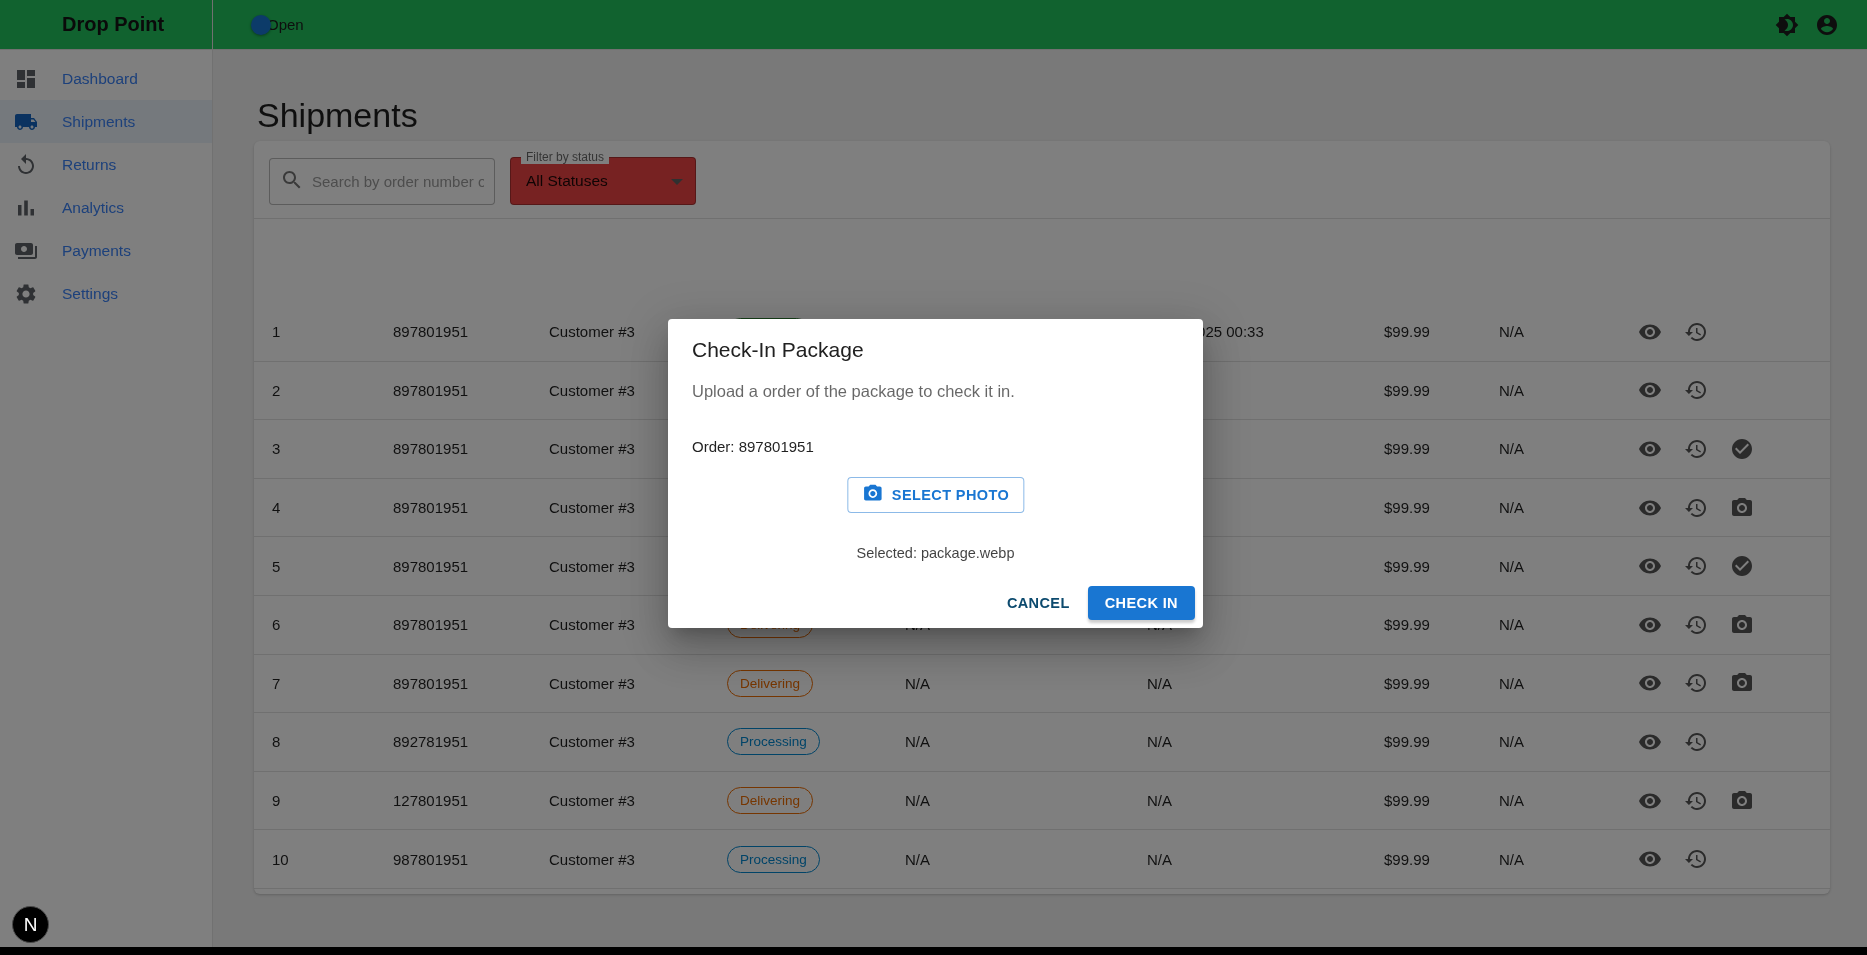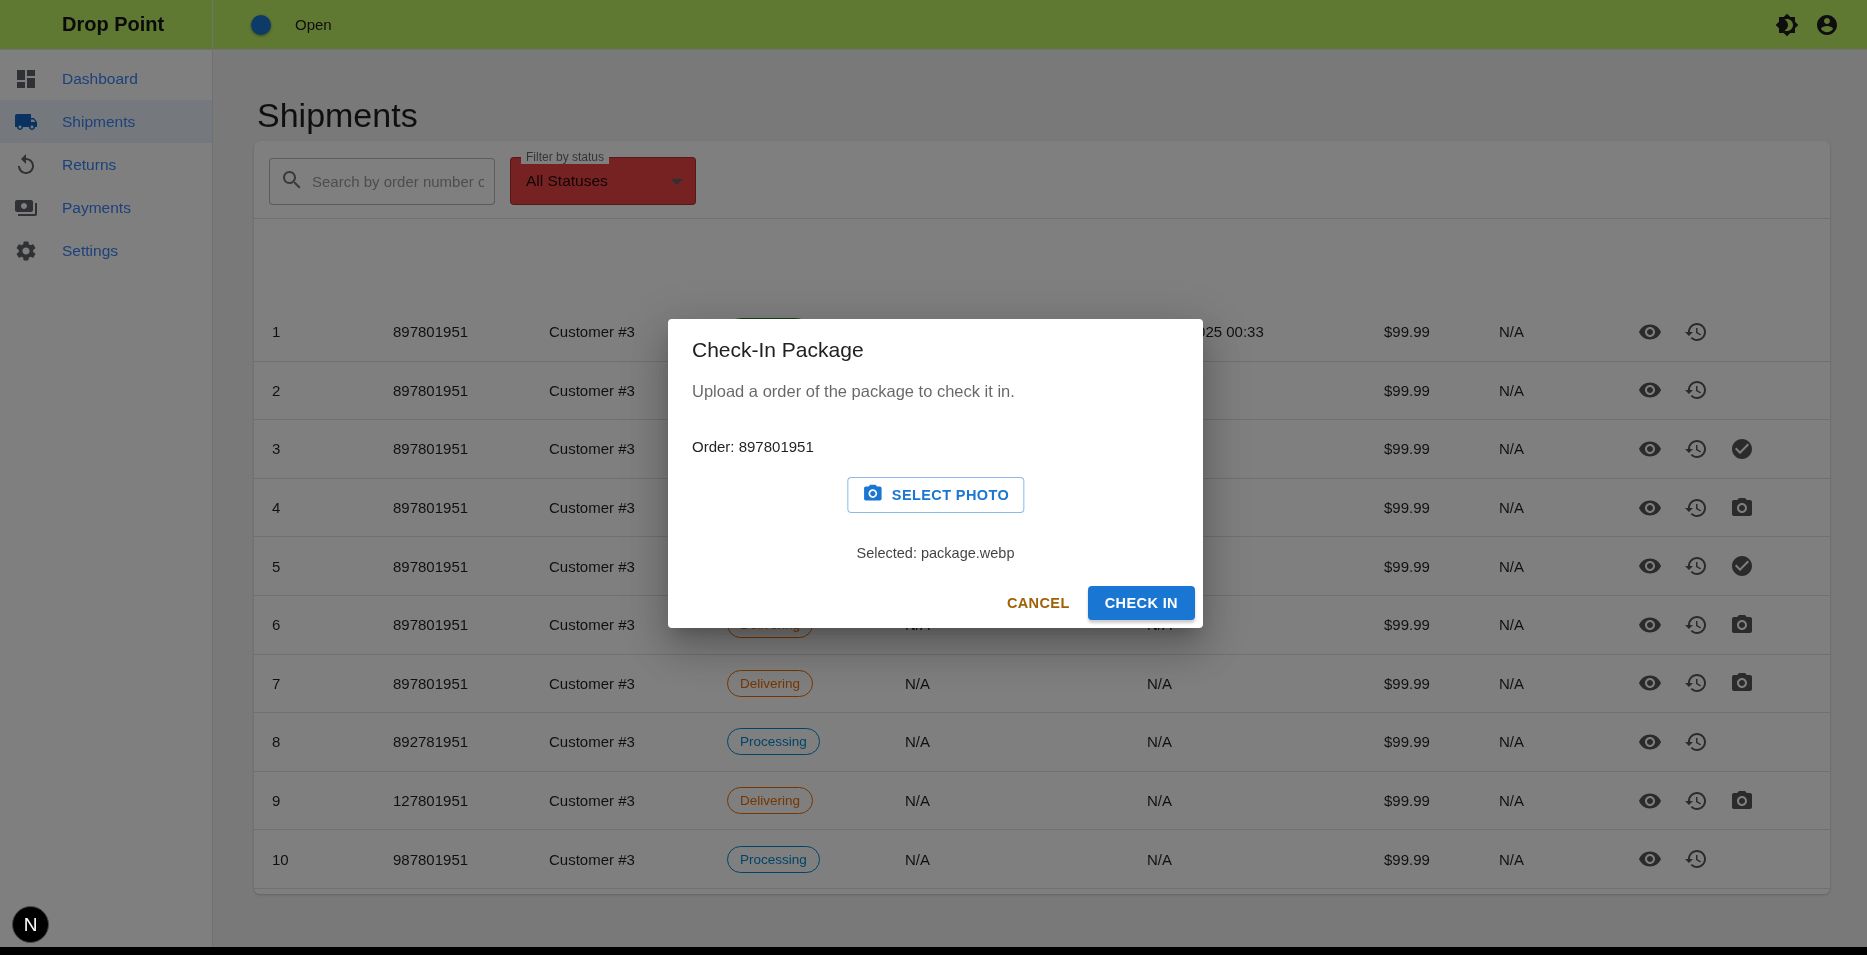--- a/index.html
+++ b/index.html
@@ -1,25 +1,25 @@
 <!DOCTYPE html>
 <html><head>
 <meta charset="utf-8">
 <style>
   * { box-sizing: border-box; margin: 0; padding: 0; }
   body { font-family: "Liberation Sans", sans-serif; background:#3a3a3a; }
   #canvas { position:relative; width:1867px; height:955px; background:#f2f2f2; overflow:hidden;
             font-family:"Liberation Sans", sans-serif; color:rgba(0,0,0,.87); }
 
   
-  .appbar { position:absolute; left:0; top:0; width:100%; height:50px; background:#bef264;
+  .appbar { position:absolute; left:0; top:0; width:100%; height:50px; background:#22c55e;
             border-bottom:1px solid #e2e2e2; display:flex; align-items:center; z-index:1; }
   .brand { width:213px; height:100%; padding-left:62px; display:flex; align-items:center;
            font-size:20px; font-weight:700; color:#141414; border-right:1px solid #e2e2e2; }
-  .switchwrap { margin-left:20px; display:flex; align-items:center; gap:28px; cursor:pointer; }
+  .switchwrap { margin-left:20px; display:flex; align-items:center; gap:0; cursor:pointer; }
   .switch { position:relative; width:34px; height:14px; }
   .switch .track { width:34px; height:14px; border-radius:7px; background:rgba(25,118,210,.5); }
   .switch .thumb { position:absolute; right:-4px; top:-3px; width:20px; height:20px; border-radius:50%;
                    background:#1976d2; box-shadow:0 1px 3px rgba(0,0,0,.4); }
   .open-label { font-size:15px; color:#1d1d1d; }
   .appbar-right { margin-left:auto; display:flex; align-items:center; gap:16px; padding-right:28px; }
   .iconbtn { width:24px; height:24px; border:none; background:none; cursor:pointer; color:#1c1c1c; padding:0; }
   .iconbtn svg { display:block; }
 
   
@@ -80,21 +80,21 @@
   .dlg-desc  { position:absolute; left:24px; top:63px; font-size:16.5px; color:rgba(0,0,0,.6); }
   .dlg-order { position:absolute; left:24px; top:99px; font-size:15px; color:rgba(0,0,0,.87);margin-top:20px; }
   .photo-btn { position:absolute; left:50%; transform:translateX(-50%); top:158px; height:36px;
                display:flex; align-items:center; gap:9px; padding:0 14px; cursor:pointer;
                border:1px solid rgba(25,118,210,.5); border-radius:4px; background:#fff;
                color:#1976d2; font-size:14.5px; font-weight:700; letter-spacing:.4px;
                font-family:"Liberation Sans",sans-serif; }
   .dlg-selected { position:absolute; left:0; right:0; top:204px; text-align:center; font-size:14.5px;
                   color:rgba(0,0,0,.75);margin-top:22px; }
   .dlg-actions { position:absolute; right:8px; bottom:8px; display:flex; align-items:center; gap:8px; }
-  .btn-text { border:none; background:none; color:#a16207; font-size:14.5px; font-weight:700;
+  .btn-text { border:none; background:none; color:#0c4a6e; font-size:14.5px; font-weight:700;
               letter-spacing:.4px; padding:8px 10px; cursor:pointer; border-radius:4px;
               font-family:"Liberation Sans",sans-serif; }
   .btn-contained { border:none; background:#1976d2; color:#fff; font-size:14.5px; font-weight:700;
                    letter-spacing:.4px; padding:9px 17px; cursor:pointer; border-radius:4px;
                    box-shadow:0 3px 3px rgba(0,0,0,.2); font-family:"Liberation Sans",sans-serif; }
 
   
   .next-badge { position:absolute; left:12px; top:906px; width:37px; height:37px; border-radius:50%;
                 background:#000; border:1px solid #4a4a4a; color:#fff; display:flex; align-items:center;
                 justify-content:center; font-size:19px; font-weight:500; z-index:8; cursor:pointer; }
@@ -137,20 +137,26 @@
         <span>Shipments</span>
       </div>
       <div class="nav-item">
         <span class="nicon"><svg width="24" height="24" viewBox="0 0 24 24" fill="currentColor">
             <path d="M12 5V1L7 6l5 5V7c3.31 0 6 2.69 6 6s-2.69 6-6 6-6-2.69-6-6H4c0 4.42 3.58 8 8 8s8-3.58 8-8-3.58-8-8-8z"></path>
           </svg></span>
         <span>Returns</span>
       </div>
       <div class="nav-item">
         <span class="nicon"><svg width="24" height="24" viewBox="0 0 24 24" fill="currentColor">
+            <path d="M4 9h3.5v10.5H4zM10.2 4.5h3.6v15h-3.6zM16.5 13h3.5v6.5h-3.5z"></path>
+          </svg></span>
+        <span>Analytics</span>
+      </div>
+      <div class="nav-item">
+        <span class="nicon"><svg width="24" height="24" viewBox="0 0 24 24" fill="currentColor">
             <path d="M19 14V6c0-1.1-.9-2-2-2H3c-1.1 0-2 .9-2 2v8c0 1.1.9 2 2 2h14c1.1 0 2-.9 2-2zm-9-1c-1.66 0-3-1.34-3-3s1.34-3 3-3 3 1.34 3 3-1.34 3-3 3zm13-6v11c0 1.1-.9 2-2 2H4v-2h17V7h2z"></path>
           </svg></span>
         <span>Payments</span>
       </div>
       <div class="nav-item">
         <span class="nicon"><svg width="24" height="24" viewBox="0 0 24 24" fill="currentColor">
             <path d="M19.14 12.94c.04-.3.06-.61.06-.94 0-.32-.02-.64-.07-.94l2.03-1.58c.18-.14.23-.41.12-.61l-1.92-3.32c-.12-.22-.37-.29-.59-.22l-2.39.96c-.5-.38-1.03-.7-1.62-.94l-.36-2.54c-.04-.24-.24-.41-.48-.41h-3.84c-.24 0-.43.17-.47.41l-.36 2.54c-.59.24-1.13.57-1.62.94l-2.39-.96c-.22-.08-.47 0-.59.22L2.74 8.87c-.12.21-.08.47.12.61l2.03 1.58c-.05.3-.09.63-.09.94s.02.64.07.94l-2.03 1.58c-.18.14-.23.41-.12.61l1.92 3.32c.12.22.37.29.59.22l2.39-.96c.5.38 1.03.7 1.62.94l.36 2.54c.05.24.24.41.48.41h3.84c.24 0 .44-.17.47-.41l.36-2.54c.59-.24 1.13-.56 1.62-.94l2.39.96c.22.08.47 0 .59-.22l1.92-3.32c.12-.22.07-.47-.12-.61l-2.01-1.58zM12 15.6c-1.98 0-3.6-1.62-3.6-3.6s1.62-3.6 3.6-3.6 3.6 1.62 3.6 3.6-1.62 3.6-3.6 3.6z"></path>
           </svg></span>
         <span>Settings</span>
       </div>

